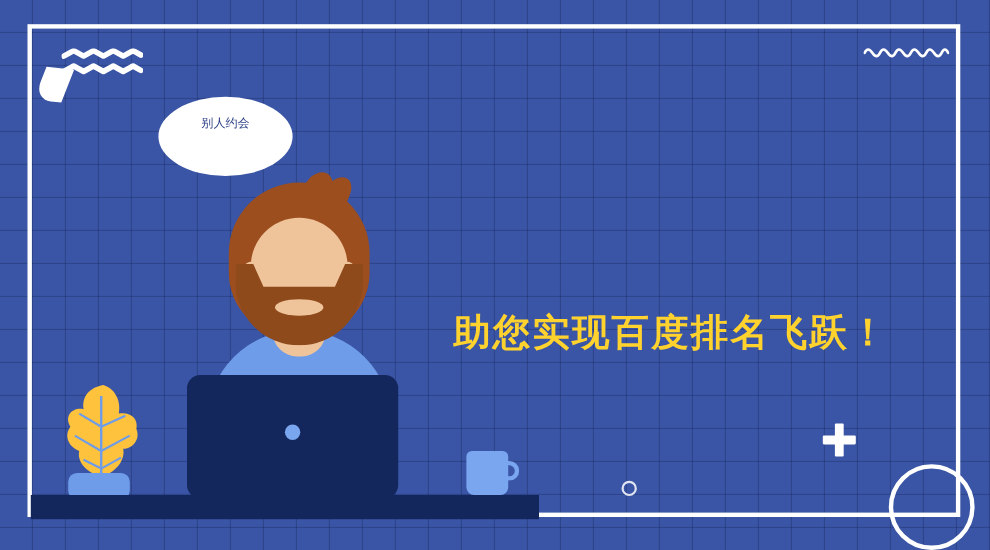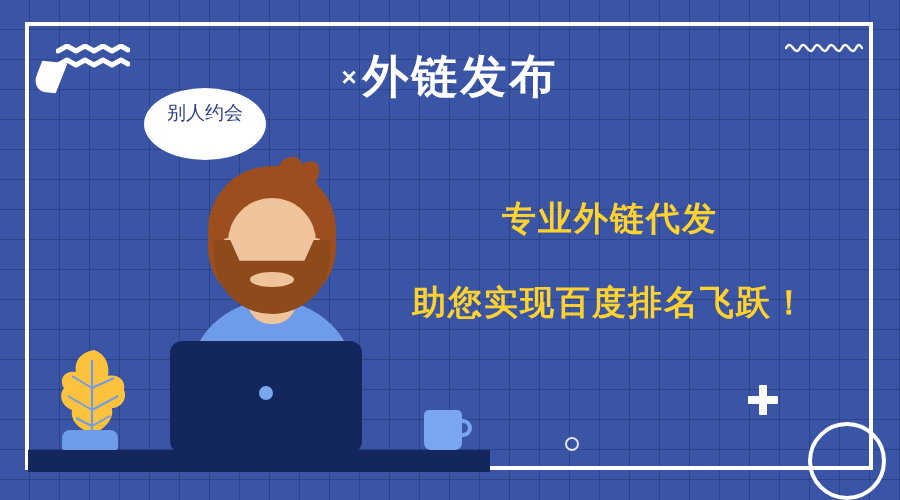--- a/index.html
+++ b/index.html
@@ -134,21 +134,21 @@
     border-radius: 50% / 50%;
     z-index: 6;
   }
   .bubble-text {
     position: absolute;
     left: 0;
     top: 13px;
     width: 122px;
     text-align: center;
     color: #2c3f86;
-    font-size: 19px;
+    font-size: 11px;
     line-height: 23px;
     font-weight: normal;
   }
   .bubble-tail {
     position: absolute;
     left: 36px;
     top: 62px;
     width: 26px;
     height: 30px;
     background: #ffffff;
@@ -354,25 +354,21 @@
     <path d="M2,21 L11,16 L20,21 L29,16 L38,21 L47,16 L56,21 L65,16 L72,20" fill="none" stroke="#ffffff" stroke-width="5" stroke-linecap="round" stroke-linejoin="round"></path>
   </svg>
 
   <svg class="wave-right" viewBox="0 0 78 14" preserveAspectRatio="none">
     <path d="M1,8 Q4,2 8,8 T15,8 T22,8 T29,8 T36,8 T43,8 T50,8 T57,8 T64,8 T71,8 T77,8" fill="none" stroke="#ffffff" stroke-width="2.4" stroke-linecap="round"></path>
   </svg>
 
   <div class="plus"></div>
   <div class="ring"></div>
 
-  <div class="headline">
-    <span class="mark">×</span><span>外链发布</span>
-  </div>
-
-  <div class="slogan slogan-1">专业外链代发</div>
+
   <div class="slogan slogan-2">助您实现百度排名飞跃！</div>
 
   <div class="bubble-tail"></div>
   <div class="bubble">
     <div class="bubble-text">
       <div>别人约会</div>
     </div>
   </div>
 
   <div class="person">

